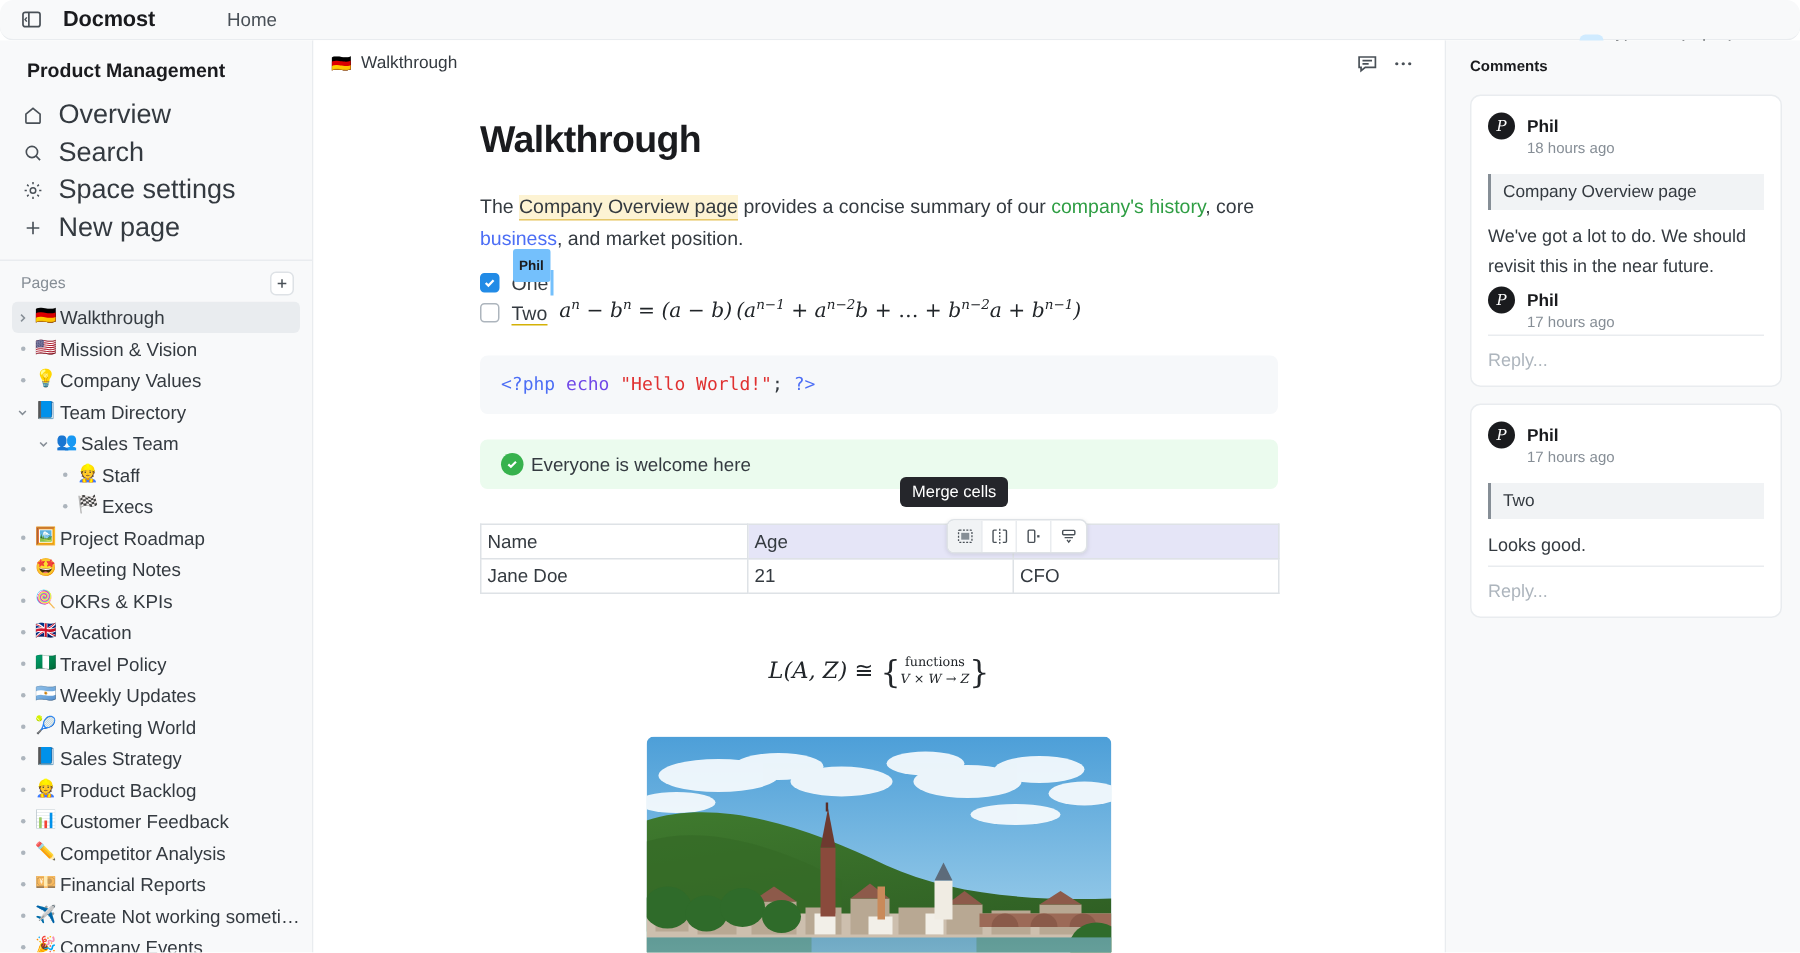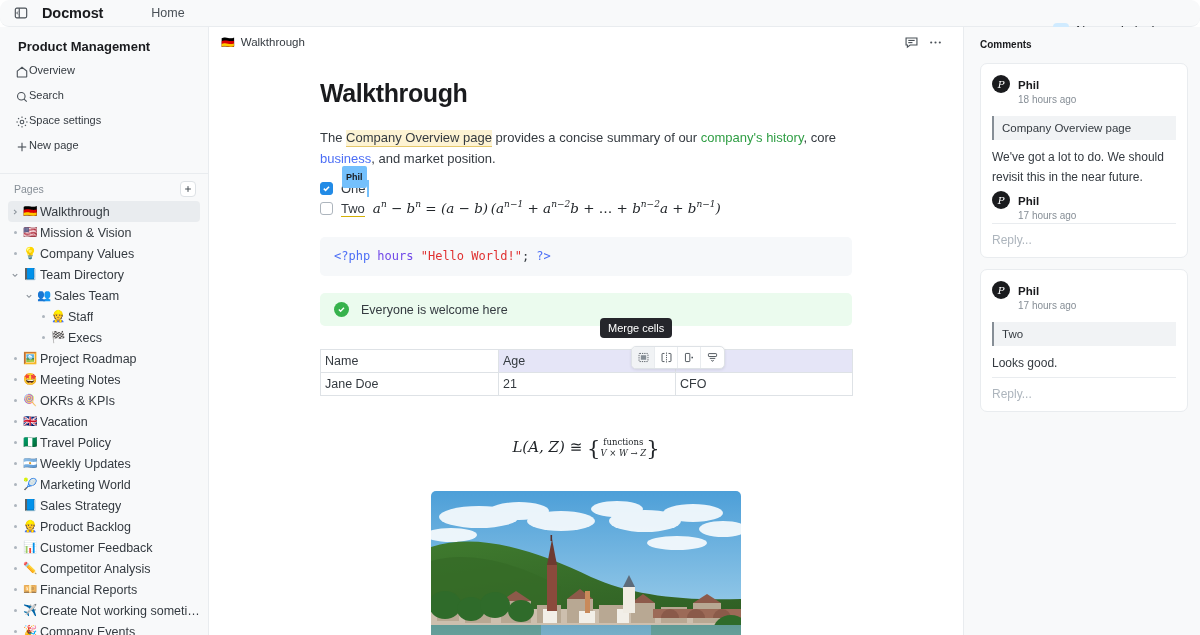--- a/index.html
+++ b/index.html
@@ -33,22 +33,22 @@
   .body { flex: 1; display: flex; min-height: 0; }
 
   
   .sidebar {
     width: 209px; flex: 0 0 209px; background: #f8f9fa;
     border-right: 1px solid #e9ecef; display: flex; flex-direction: column; min-height: 0;
   }
   .sb-space-title { font-size: 13px; font-weight: bold; color: #1a1b1e; padding: 12px 14px 10px 18px; }
   .sb-nav { padding: 0 8px; }
   .sb-nav-item {
-    display: flex; align-items: flex-start; height: 25px;
-    padding: 0 6px; border-radius: 4px; cursor: pointer; color: #343a40; font-size: 11px;
+    display: flex; align-items: center; gap: 10px; height: 25px;
+    padding: 0 6px; border-radius: 4px; cursor: pointer; color: #343a40; font-size: 18px;
   }
   .sb-ico { width: 15px; height: 15px; display: flex; align-items: center; justify-content: center; color: #495057; flex: 0 0 15px; }
   .sb-sep { height: 1px; background: #e9ecef; margin: 9px 0 0 0; }
   .sb-pages-head {
     display: flex; align-items: center; justify-content: space-between;
     padding: 7px 12px 4px 14px;
   }
   .sb-pages-label { font-size: 10.5px; color: #868e96; }
   .sb-add {
     width: 16px; height: 16px; border: 1px solid #dee2e6; border-radius: 4px; background: #fff;
@@ -109,21 +109,21 @@
     margin-top: 18px; background: #f6f8fa; border-radius: 5px; padding: 11px 14px;
     font-family: "DejaVu Sans Mono", monospace; font-size: 12px; line-height: 17px; white-space: pre;
   }
   .c-tag { color: #4c6ef5; }
   .c-kw { color: #7048e8; }
   .c-str { color: #e03131; }
   .c-pl { color: #343a40; }
 
   .callout {
     margin-top: 17px; background: #ebfbee; border-radius: 5px;
-    height: 33px; display: flex; align-items: center; gap: 12px; padding: 0 14px;
+    height: 33px; display: flex; align-items: center; gap: 5px; padding: 0 14px;
   }
   .callout-ico { width: 15px; height: 15px; border-radius: 50%; background: #37b24d; display: flex; align-items: center; justify-content: center; flex: 0 0 15px; }
   .callout-txt { font-size: 12.5px; color: #343a40; }
 
   .tbl-tools {
     position: absolute; display: flex; background: #fff; border: 1px solid #dee2e6;
     border-radius: 5px; overflow: hidden; box-shadow: 0 1px 3px rgba(0,0,0,.09);
   }
   .tt-btn { width: 23px; height: 21px; display: flex; align-items: center; justify-content: center; cursor: pointer; border-right: 1px solid #e9ecef; color: #495057; }
   .tt-btn:last-child { border-right: none; }
@@ -457,21 +457,21 @@
             </div>
             <div class="task">
               <span class="cbx"></span>
               <span class="task-txt">
                 <span class="ul">Two</span>
               </span>
               <span class="mathinline">a<span class="sup">n</span> <span class="op">−</span> b<span class="sup">n</span> <span class="op">=</span> (a <span class="op">−</span> b) (a<span class="sup">n−1</span> <span class="op">+</span> a<span class="sup">n−2</span>b <span class="op">+</span> <span class="op">…</span> <span class="op">+</span> b<span class="sup">n−2</span>a <span class="op">+</span> b<span class="sup">n−1</span>)</span>
             </div>
           </div>
 
-          <div class="code"><span class="c-tag">&lt;?php </span><span class="c-kw">hours </span><span class="c-str">"Hello World!"</span><span class="c-pl">; </span><span class="c-tag">?&gt;</span></div>
+          <div class="code"><span class="c-tag">&lt;?php </span><span class="c-kw">echo </span><span class="c-str">"Hello World!"</span><span class="c-pl">; </span><span class="c-tag">?&gt;</span></div>
 
           <div class="callout">
             <span class="callout-ico">
               <svg width="9" height="9" viewBox="0 0 12 12" fill="none" stroke="#fff" stroke-width="1.9">
                   <path d="M2.5 6.1 L4.8 8.3 L9.3 3.8"></path>
                 </svg>
             </span>
             <span class="callout-txt">Everyone is welcome here</span>
           </div>
 

